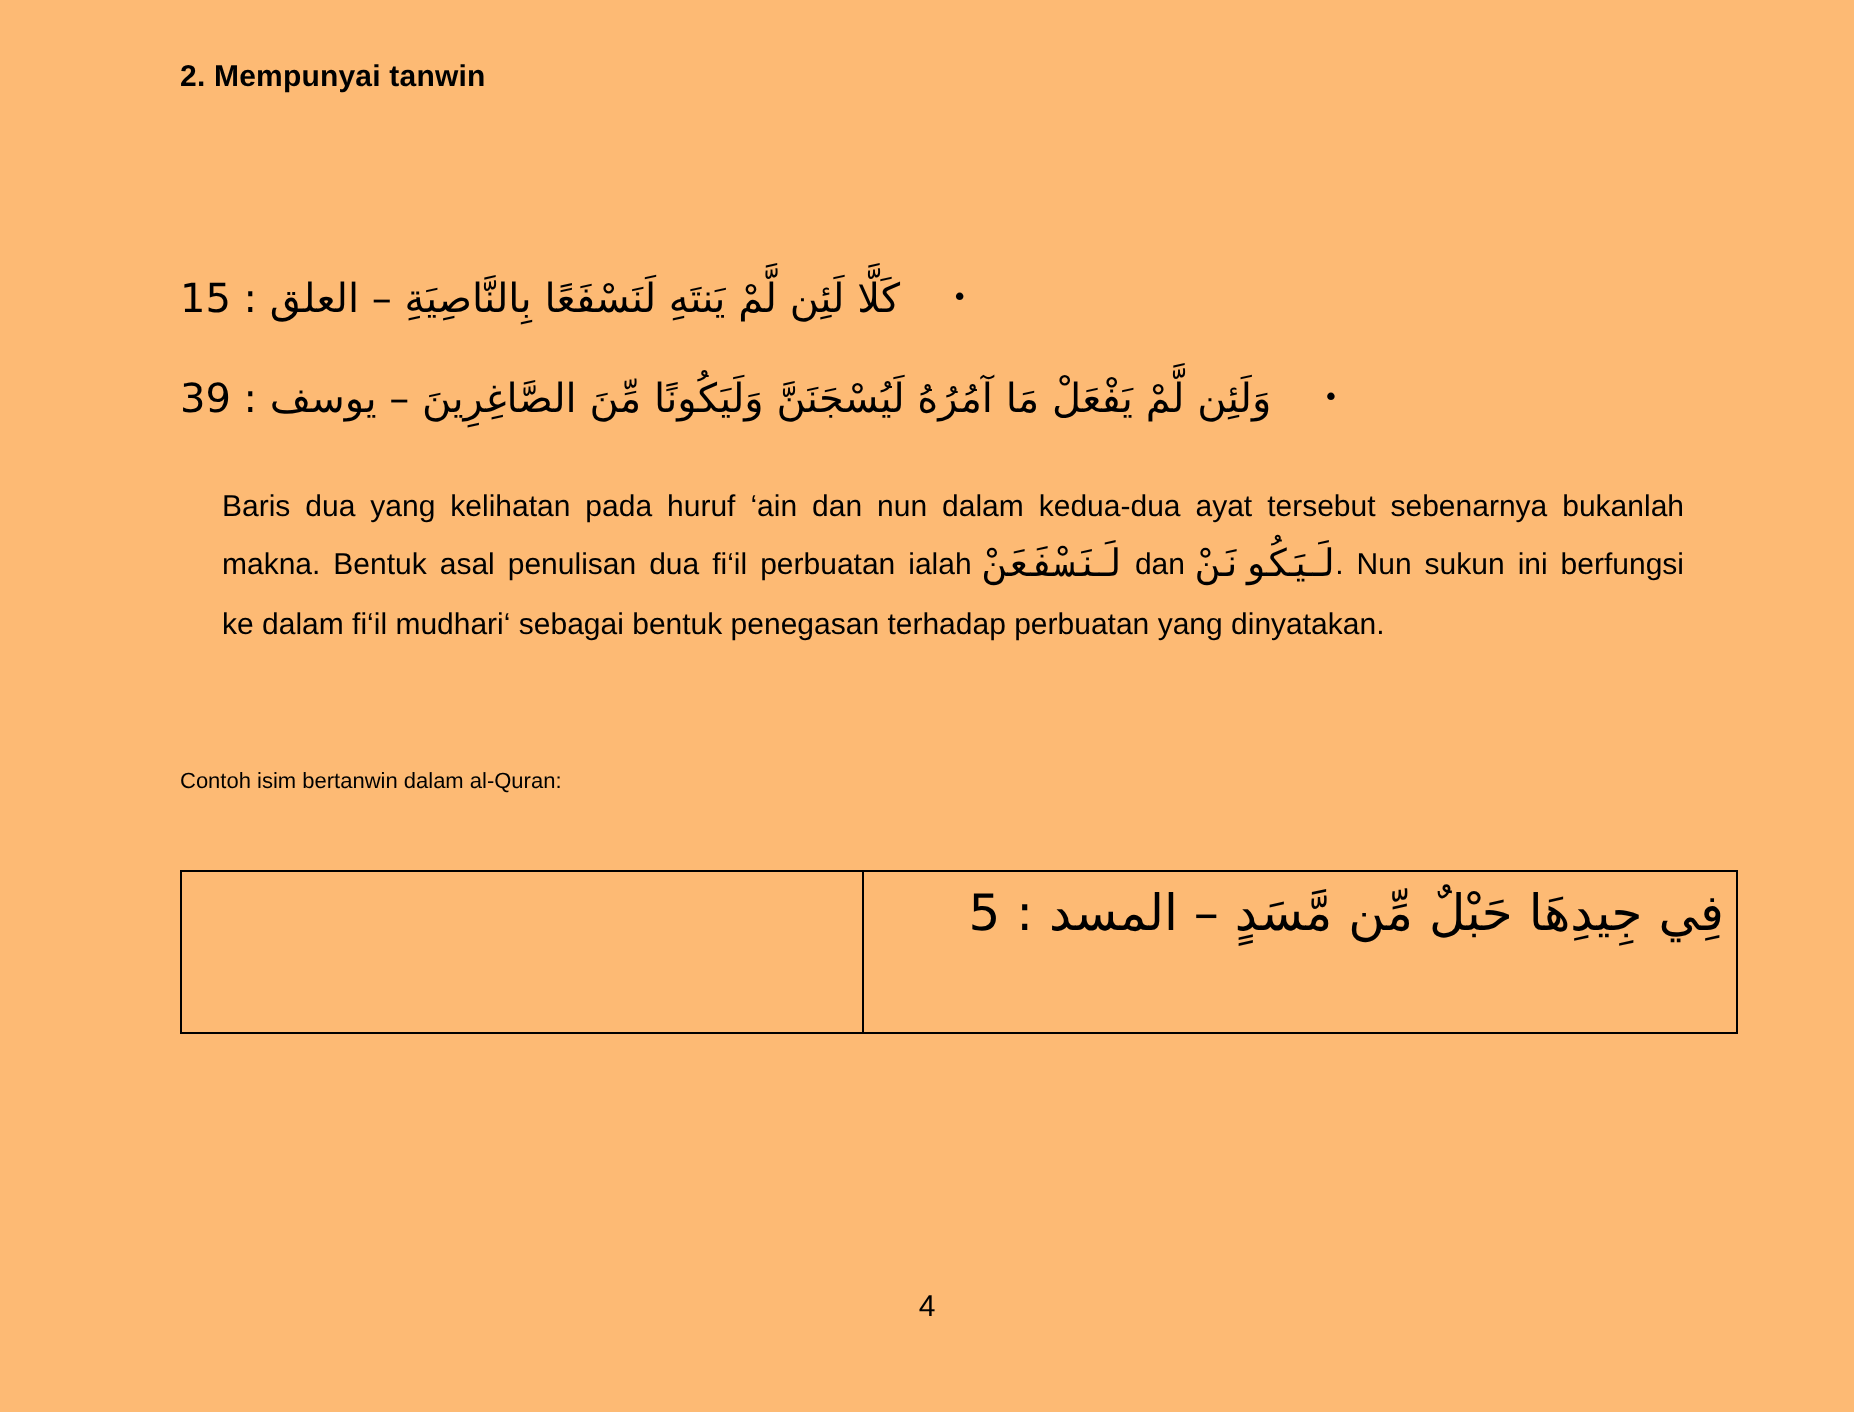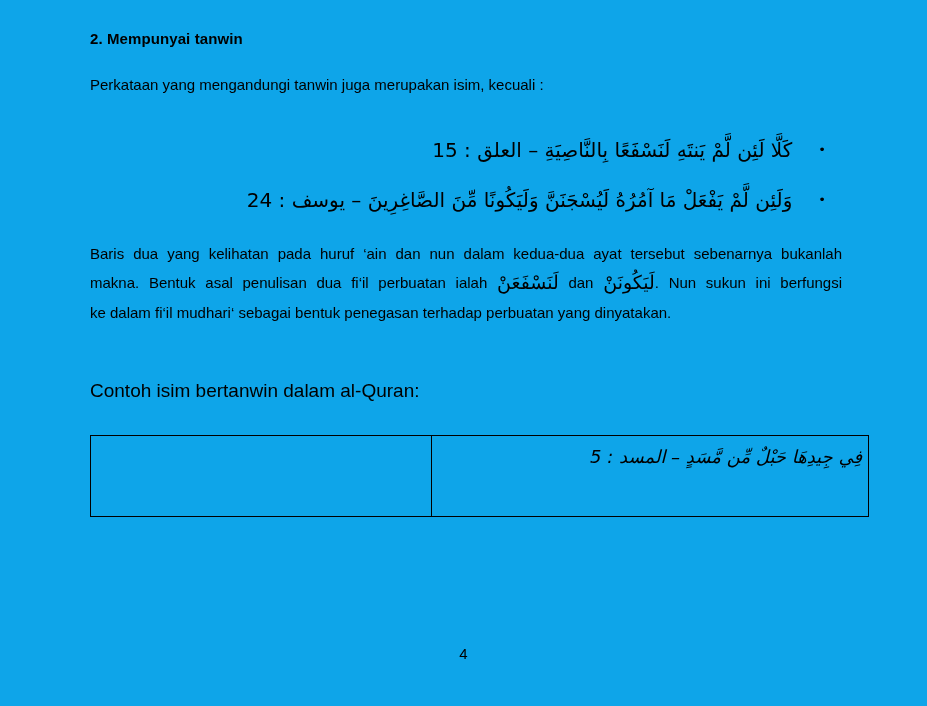--- a/index.html
+++ b/index.html
@@ -11,45 +11,45 @@
     width: 927px;
     height: 706px;
     position: relative;
     overflow: hidden;
     font-family: "Liberation Sans", sans-serif;
     color: #000000;
   }
   .page {
     position: absolute;
     inset: 0;
-    background: #0ea5e9;
+    background: #fdba74;
   }
   .heading {
     position: absolute;
     left: 90px;
     top: 30px;
     font-size: 15px;
     font-weight: bold;
     line-height: 18px;
     letter-spacing: 0.1px;
   }
   .intro {
     position: absolute;
     left: 90px;
     top: 76px;
     font-size: 15px;
     line-height: 18px;
   }
   .bullets {
     position: absolute;
     top: 133px;
-    right: 101px;
+    right: 121px;
     left: 90px;
     direction: rtl;
-    text-align: right;
+    text-align: left;
   }
   .bullet-row {
     line-height: 34px;
     margin-bottom: 14px;
     white-space: nowrap;
   }
   .bullet-dot {
     display: inline-block;
     font-size: 13px;
     vertical-align: 3px;
@@ -67,42 +67,43 @@
     top: 239px;
     width: 752px;
     font-size: 15px;
   }
   .pline {
     line-height: 29px;
     height: 29px;
     text-align: justify;
     text-align-last: justify;
     white-space: nowrap;
+    margin-left: 21px;
   }
   .pline.taller {
     line-height: 30px;
     height: 30px;
   }
   .pline.last {
     text-align: left;
     text-align-last: left;
   }
   .ar-inline {
-    font-family: Liberation Serif, serif;
+    font-family: Liberation Mono, monospace;
     font-size: 19px;
     line-height: 19px;
     unicode-bidi: isolate;
     direction: rtl;
     vertical-align: -1px;
   }
   .caption {
     position: absolute;
     left: 90px;
     top: 382px;
-    font-size: 19px;
+    font-size: 11px;
     line-height: 18px;
   }
   table.examples {
     position: absolute;
     left: 90px;
     top: 435px;
     width: 752px;
     border-collapse: collapse;
     table-layout: fixed;
   }
@@ -112,49 +113,47 @@
     vertical-align: top;
     padding: 7px 6px 4px 6px;
   }
   td.cell-left {
     width: 328px;
   }
   td.cell-right {
     width: 424px;
     direction: rtl;
     font-family: "DejaVu Sans", sans-serif;
-    font-size: 18px;
+    font-size: 25px;
     line-height: 28px;
-    font-style: italic;
   }
   .pagenum {
     position: absolute;
     left: 0;
     top: 645px;
     width: 100%;
     text-align: center;
     font-size: 15px;
     line-height: 18px;
   }
 </style>
 </head>
 <body>
 
 <div class="page">
 
   <div class="heading">2. Mempunyai tanwin</div>
 
-  <div class="intro">Perkataan yang mengandungi tanwin juga merupakan isim, kecuali :</div>
 
   <div class="bullets">
     <div class="bullet-row">
       <span class="bullet-dot">•</span><span class="ar">كَلَّا لَئِن لَّمْ يَنتَهِ لَنَسْفَعًا بِالنَّاصِيَةِ – العلق : 15</span>
     </div>
     <div class="bullet-row">
-      <span class="bullet-dot">•</span><span class="ar">وَلَئِن لَّمْ يَفْعَلْ مَا آمُرُهُ لَيُسْجَنَنَّ وَلَيَكُونًا مِّنَ الصَّاغِرِينَ – يوسف : 24</span>
+      <span class="bullet-dot">•</span><span class="ar">وَلَئِن لَّمْ يَفْعَلْ مَا آمُرُهُ لَيُسْجَنَنَّ وَلَيَكُونًا مِّنَ الصَّاغِرِينَ – يوسف : 39</span>
     </div>
   </div>
 
   <div class="para">
     <div class="pline">Baris dua yang kelihatan pada huruf ‘ain dan nun dalam kedua-dua ayat tersebut sebenarnya bukanlah</div>
     <div class="pline taller"><span>makna. Bentuk asal penulisan dua fi‘il perbuatan ialah</span> <span class="ar-inline">لَنَسْفَعَنْ</span> <span>dan</span> <span class="ar-inline">لَيَكُونَنْ</span><span>. Nun sukun ini berfungsi</span></div>
     <div class="pline taller last">ke dalam fi‘il mudhari‘ sebagai bentuk penegasan terhadap perbuatan yang dinyatakan.</div>
   </div>
 
   <div class="caption">Contoh isim bertanwin dalam al-Quran:</div>

